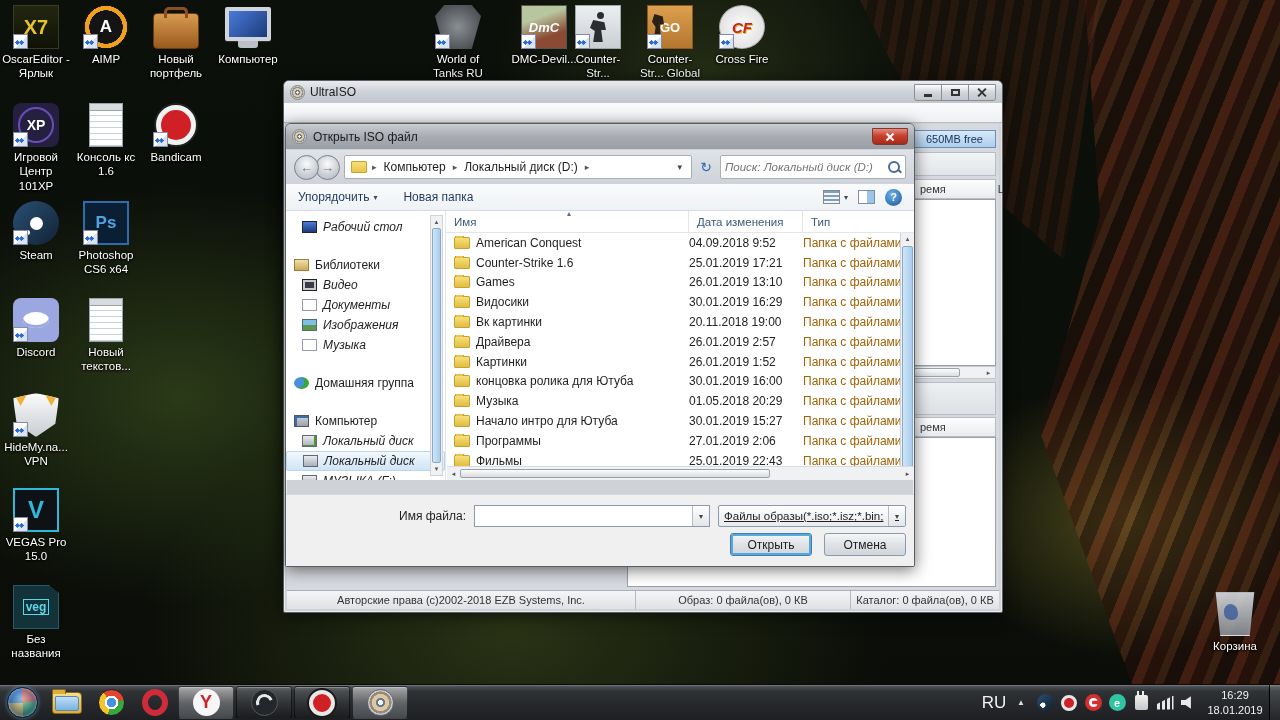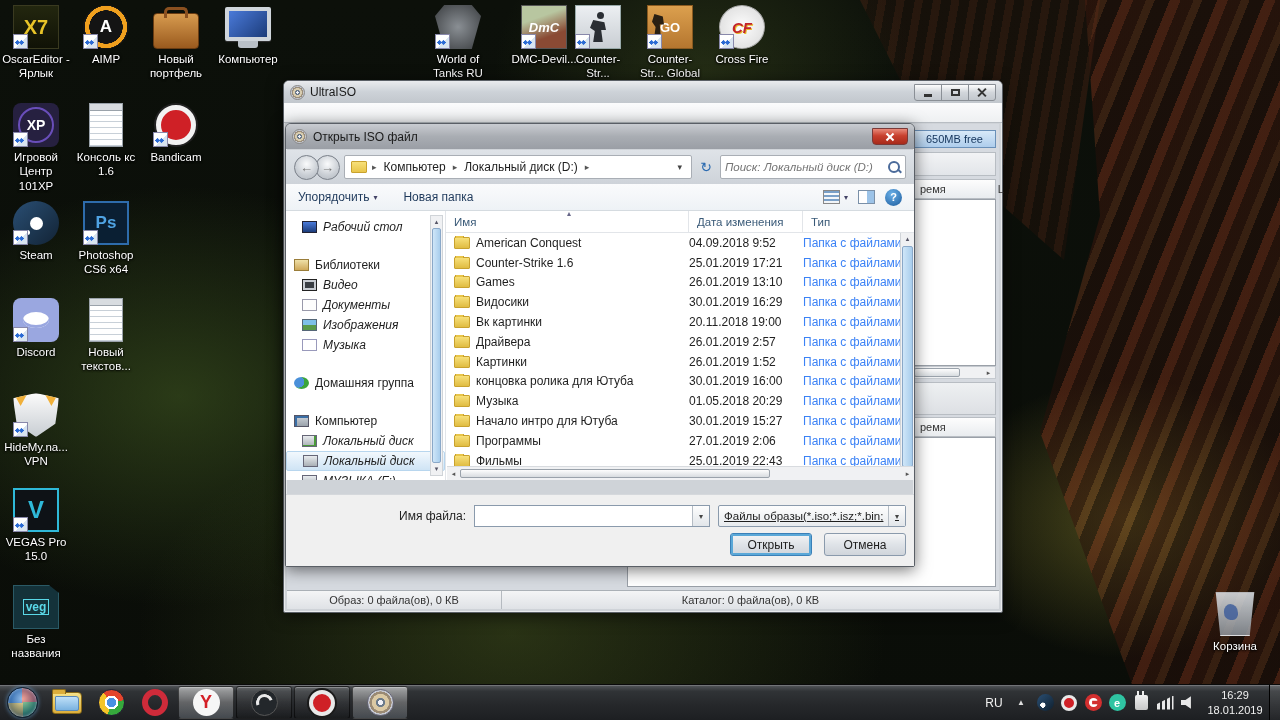--- a/index.html
+++ b/index.html
@@ -157,21 +157,21 @@
   .side-scroll .sarrow { position:absolute; left:0; right:0; text-align:center; font-size:7px; color:#556; }
 
   .filelist { flex:1; position:relative; overflow:hidden; }
   .col-headers { height:22px; display:flex; border-bottom:1px solid #e2e5e9; color:#3a5a78; font-size:11.5px; }
   .col-h { display:flex; align-items:center; padding-left:8px; border-right:1px solid #e2e5e9; position:relative; cursor:pointer; }
   .sort-glyph { position:absolute; top:-2px; left:50%; font-size:8px; color:#668; }
   .file-row { height:19.8px; display:flex; align-items:center; cursor:pointer; }
   .fcell { overflow:hidden; white-space:nowrap; }
   .fname { width:243px; padding-left:8px; display:flex; align-items:center; gap:6px; }
   .fdate { width:114px; color:#222; }
-  .ftype { flex:1; color:#3b82f6; }
+  .ftype { flex:1; color:#a16207; }
   .ficon { width:16px; height:12px; background:linear-gradient(#f7e07a,#e0bc42); border:1px solid #c9a22e; border-radius:1px; position:relative; flex:none; }
   .ficon::before { content:""; position:absolute; top:-3px; left:0; width:7px; height:2px; background:#e8c54a; border:1px solid #c9a22e; border-bottom:none; }
   .vscroll { position:absolute; right:0; top:22px; bottom:0; width:14px; background:#f0f1f3; border-left:1px solid #d0d4d8; }
   .vscroll .thumb { position:absolute; left:1px; right:1px; top:13px; bottom:13px; background:linear-gradient(90deg,#cfe6f8,#a8cdec); border:1px solid #8aa8c8; border-radius:2px; }
   .vscroll .sarrow { position:absolute; left:0; right:0; text-align:center; font-size:7px; color:#556; }
 
   .dlg-hscroll { position:absolute; left:161px; right:0; bottom:86px; height:14px; background:#f0f1f3; border-top:1px solid #d8dbdf; display:flex; align-items:center; }
   .dlg-bottom { position:absolute; left:0; right:0; bottom:0; height:72px; background:#f0f0f0; border-top:1px solid #d5d8dc; }
   .fname-row { position:absolute; left:0; right:8px; top:10px; display:flex; align-items:center; justify-content:flex-end; gap:8px; }
   .fname-combo { width:236px; height:22px; background:#fff; border:1px solid #8a9aac; display:flex; align-items:center; }
@@ -202,21 +202,21 @@
   .ti-opera { width:26px; height:27px; border-radius:50%; border:6px solid #cf2b3a; background:transparent; }
   .ti-yandex { width:27px; height:27px; border-radius:50%; background:#f6f6f6; color:#d41f26; font-weight:bold; font-size:18px; display:flex; align-items:center; justify-content:center; }
   .ti-obs { width:27px; height:27px; border-radius:50%; background:#23272b; border:1px solid #555; position:relative; }
   .ti-obs::before { content:""; position:absolute; inset:4px; border-radius:50%; border:3px solid #e8e8e8; border-bottom-color:transparent; border-right-color:transparent; transform:rotate(25deg); }
   .ti-bandicam { width:26px; height:26px; border-radius:50%; background:#cf2026; border:4px solid #e8e8e8; box-shadow:0 0 0 2px #1a1a1a; }
   .ti-ultraiso { width:27px; height:27px; border-radius:50%;
     background:radial-gradient(circle, #f0f0f6 0 14%, #6b7a8a 15% 25%, #dbc9a4 26% 48%, #9a8a74 49% 62%, #c6c9d2 63%); border:1px solid #667; }
 
   .tray { margin-left:auto; display:flex; align-items:center; height:100%; color:#f2f2f2; }
   .tray-item { display:flex; align-items:center; justify-content:center; width:24px; height:100%; cursor:pointer; flex:none; }
-  .tray-lang { width:30px; font-size:12px; }
+  .tray-lang { width:30px; font-size:17px; }
   .tray-up { font-size:8px; color:#ddd; }
   .tri-steam { width:17px; height:17px; border-radius:50%; background:radial-gradient(circle at 35% 65%, #fff 0 16%, transparent 17%), linear-gradient(135deg,#2a4f74,#10202e); }
   .tri-band { width:16px; height:16px; border-radius:50%; background:#cf2026; border:3px solid #e8e8e8; }
   .tri-rec { width:17px; height:17px; border-radius:50%; background:#d32f2f; position:relative; }
   .tri-rec::before { content:""; position:absolute; inset:4px; border-radius:50%; background:#fff; clip-path:polygon(0 0, 100% 0, 100% 30%, 40% 30%, 40% 70%, 100% 70%, 100% 100%, 0 100%); }
   .tri-eset { width:17px; height:17px; border-radius:50%; background:#2fc4a2; color:#fff; font-size:11px; font-weight:bold; display:flex; align-items:center; justify-content:center; }
   .tri-plug { width:13px; height:15px; background:linear-gradient(#f0f0f0,#c8c8c8); border-radius:2px; position:relative; }
   .tri-plug::before { content:""; position:absolute; top:-4px; left:2px; width:2px; height:4px; background:#eee; box-shadow:5px 0 0 #eee; }
   .tri-signal { width:17px; height:14px; background:repeating-linear-gradient(90deg, #e8e8e8 0 3px, transparent 3px 5px);
     clip-path:polygon(0 100%, 0 62%, 100% 0, 100% 100%); }
@@ -435,20 +435,21 @@
         <span class="scroll-thumb" style="width:46px; margin-left:286px;"></span>
         <span class="scroll-arrow" style="margin-left:auto;">▸</span>
       </div>
       <div style="position:absolute; left:340px; right:3px; top:258px; height:33px; background:linear-gradient(#eef0f2,#dde0e4); border:1px solid #b8bdc3;"></div>
       <div class="pane-header" style="left:340px; right:3px; top:293px;">
         <span style="margin-left:292px;">ремя</span>
       </div>
       <div class="pane-white" style="left:340px; right:3px; top:313px; height:150px;"></div>
     </div>
     <div class="statusbar">
+      <span class="status-seg" style="width:349px;">Авторские права (c)2002-2018 EZB Systems, Inc.</span>
       <span class="status-seg" style="width:215px;">Образ: 0 файла(ов), 0 КВ</span>
       <span class="status-seg" style="flex:1; border-right:none;">Каталог: 0 файла(ов), 0 КВ</span>
     </div>
   </div>
 
   <div class="win" style="left:285px; top:123px; width:630px; height:444px; z-index:10;">
     <div class="dlg-titlebar">
       <span class="disc-icon"></span>
       <span class="title-text">Открыть ISO файл</span>
       <span class="winbtns">

